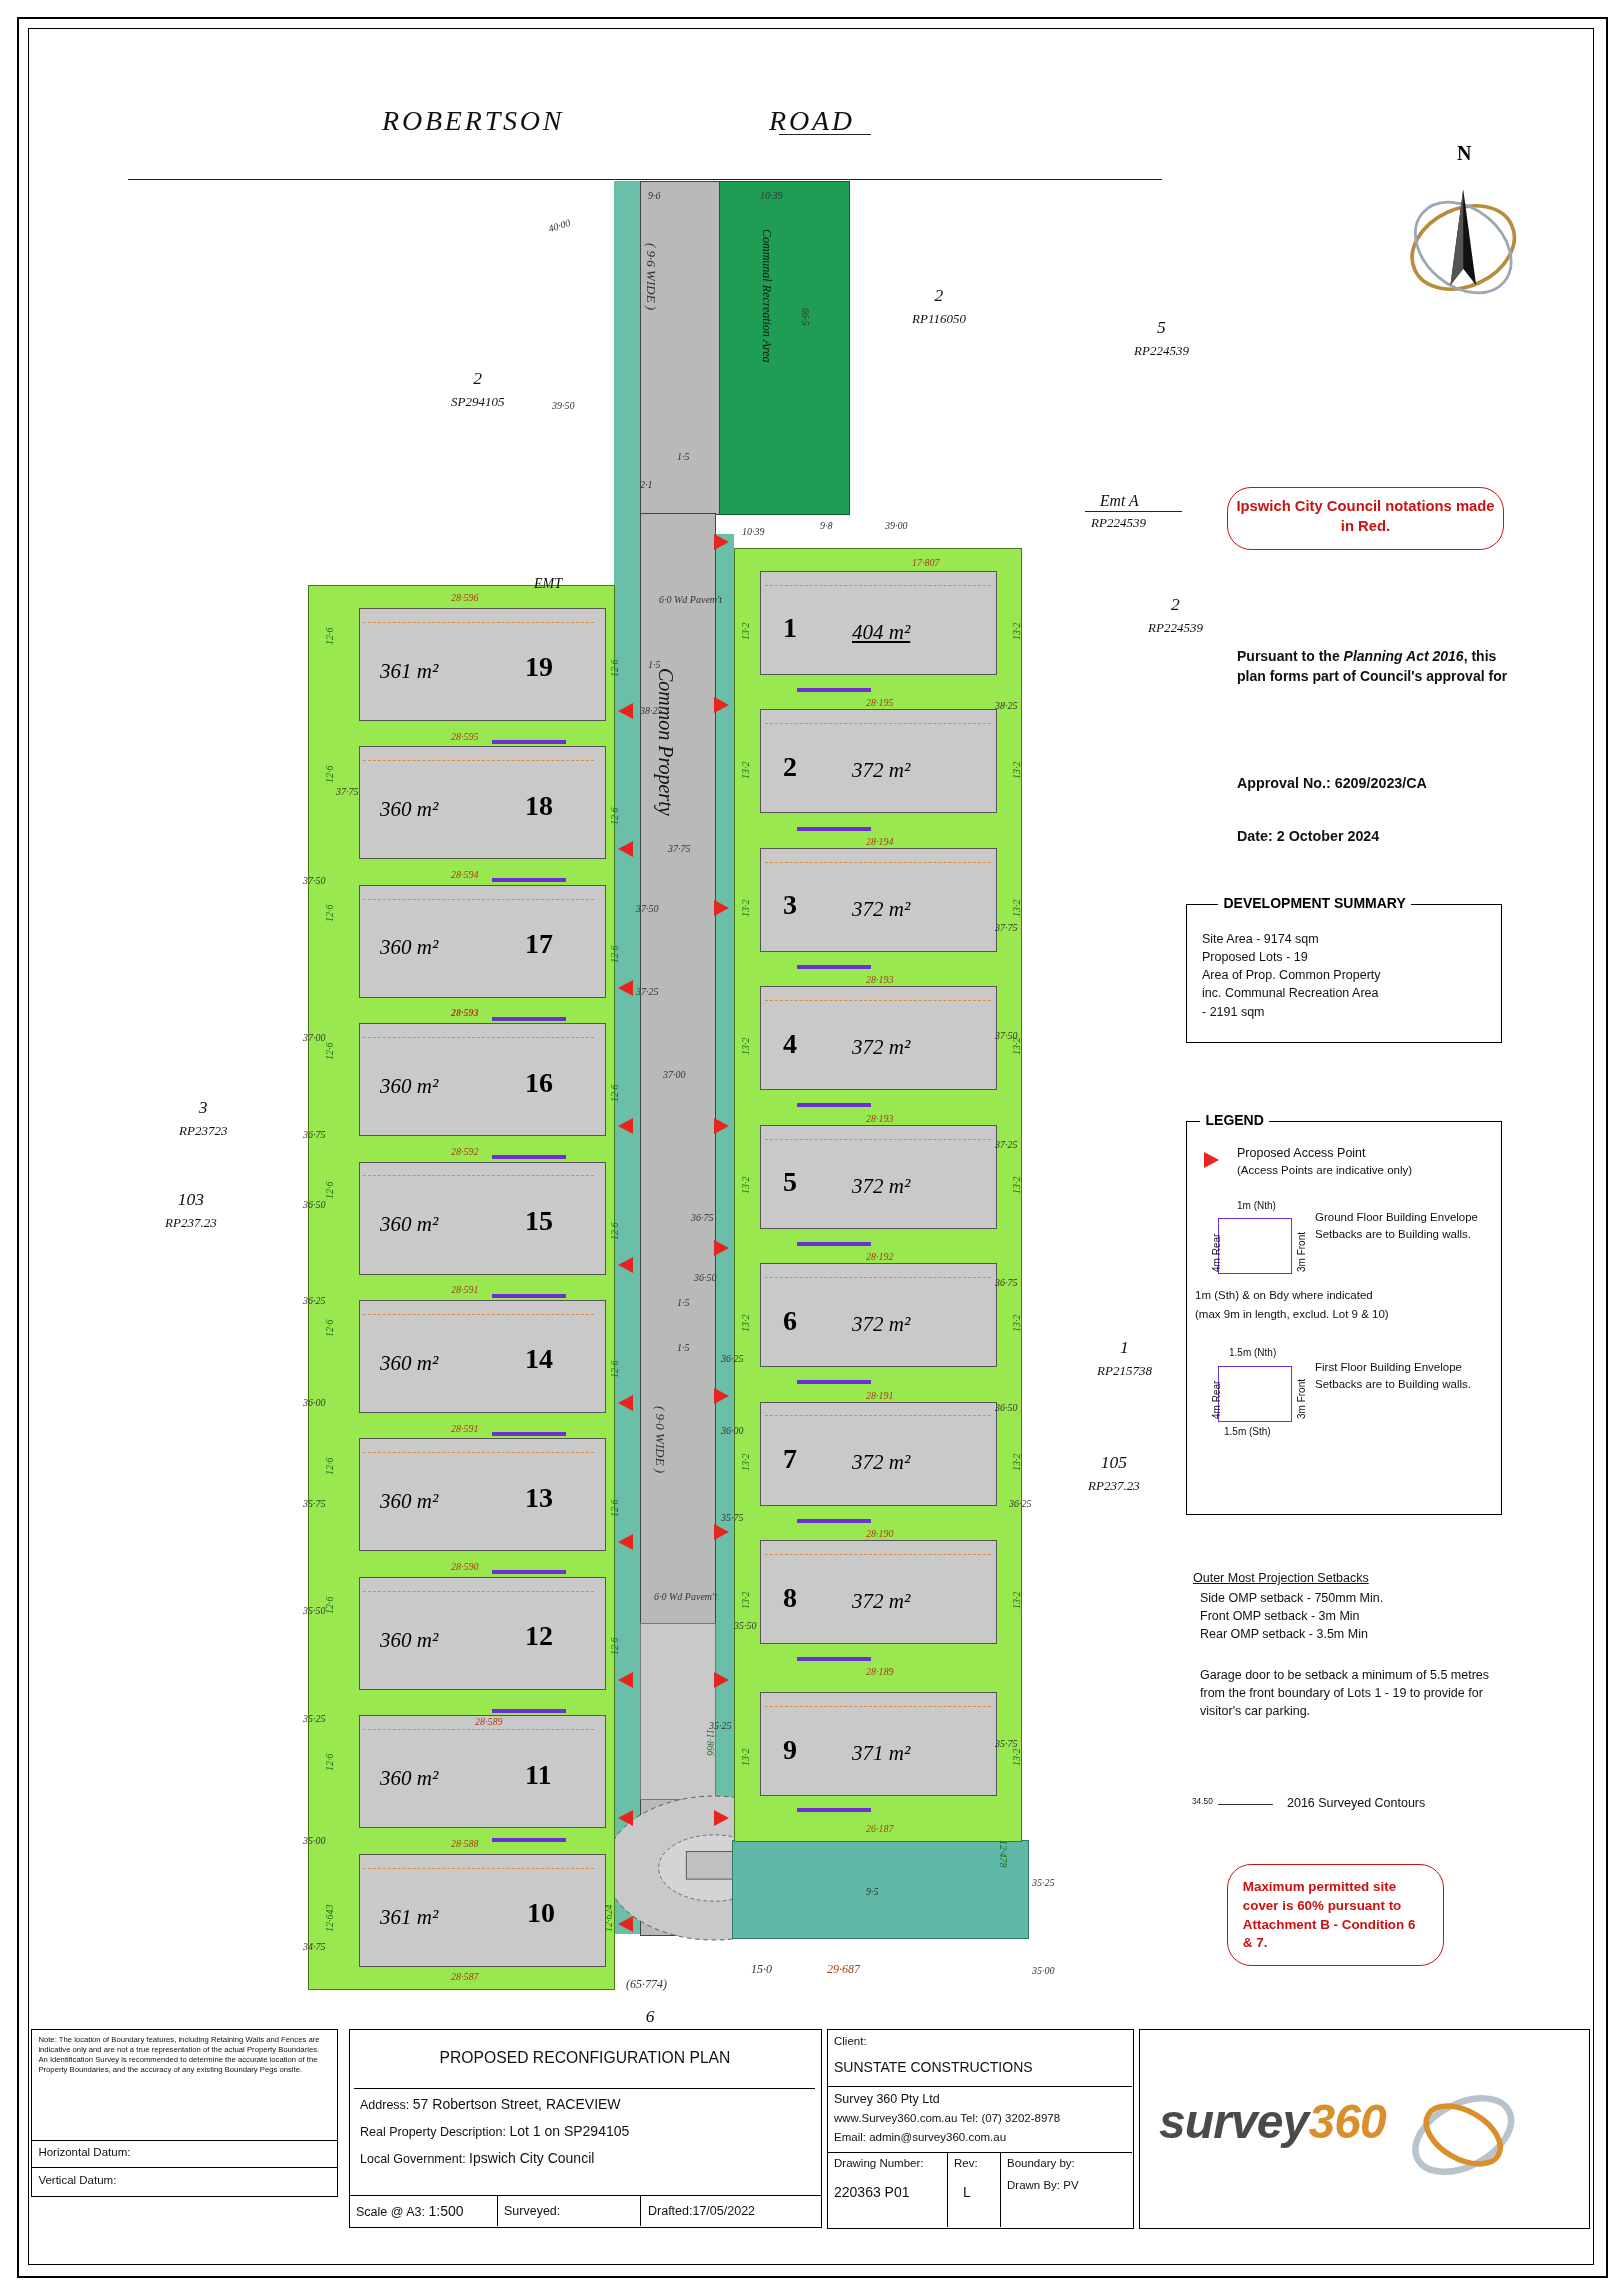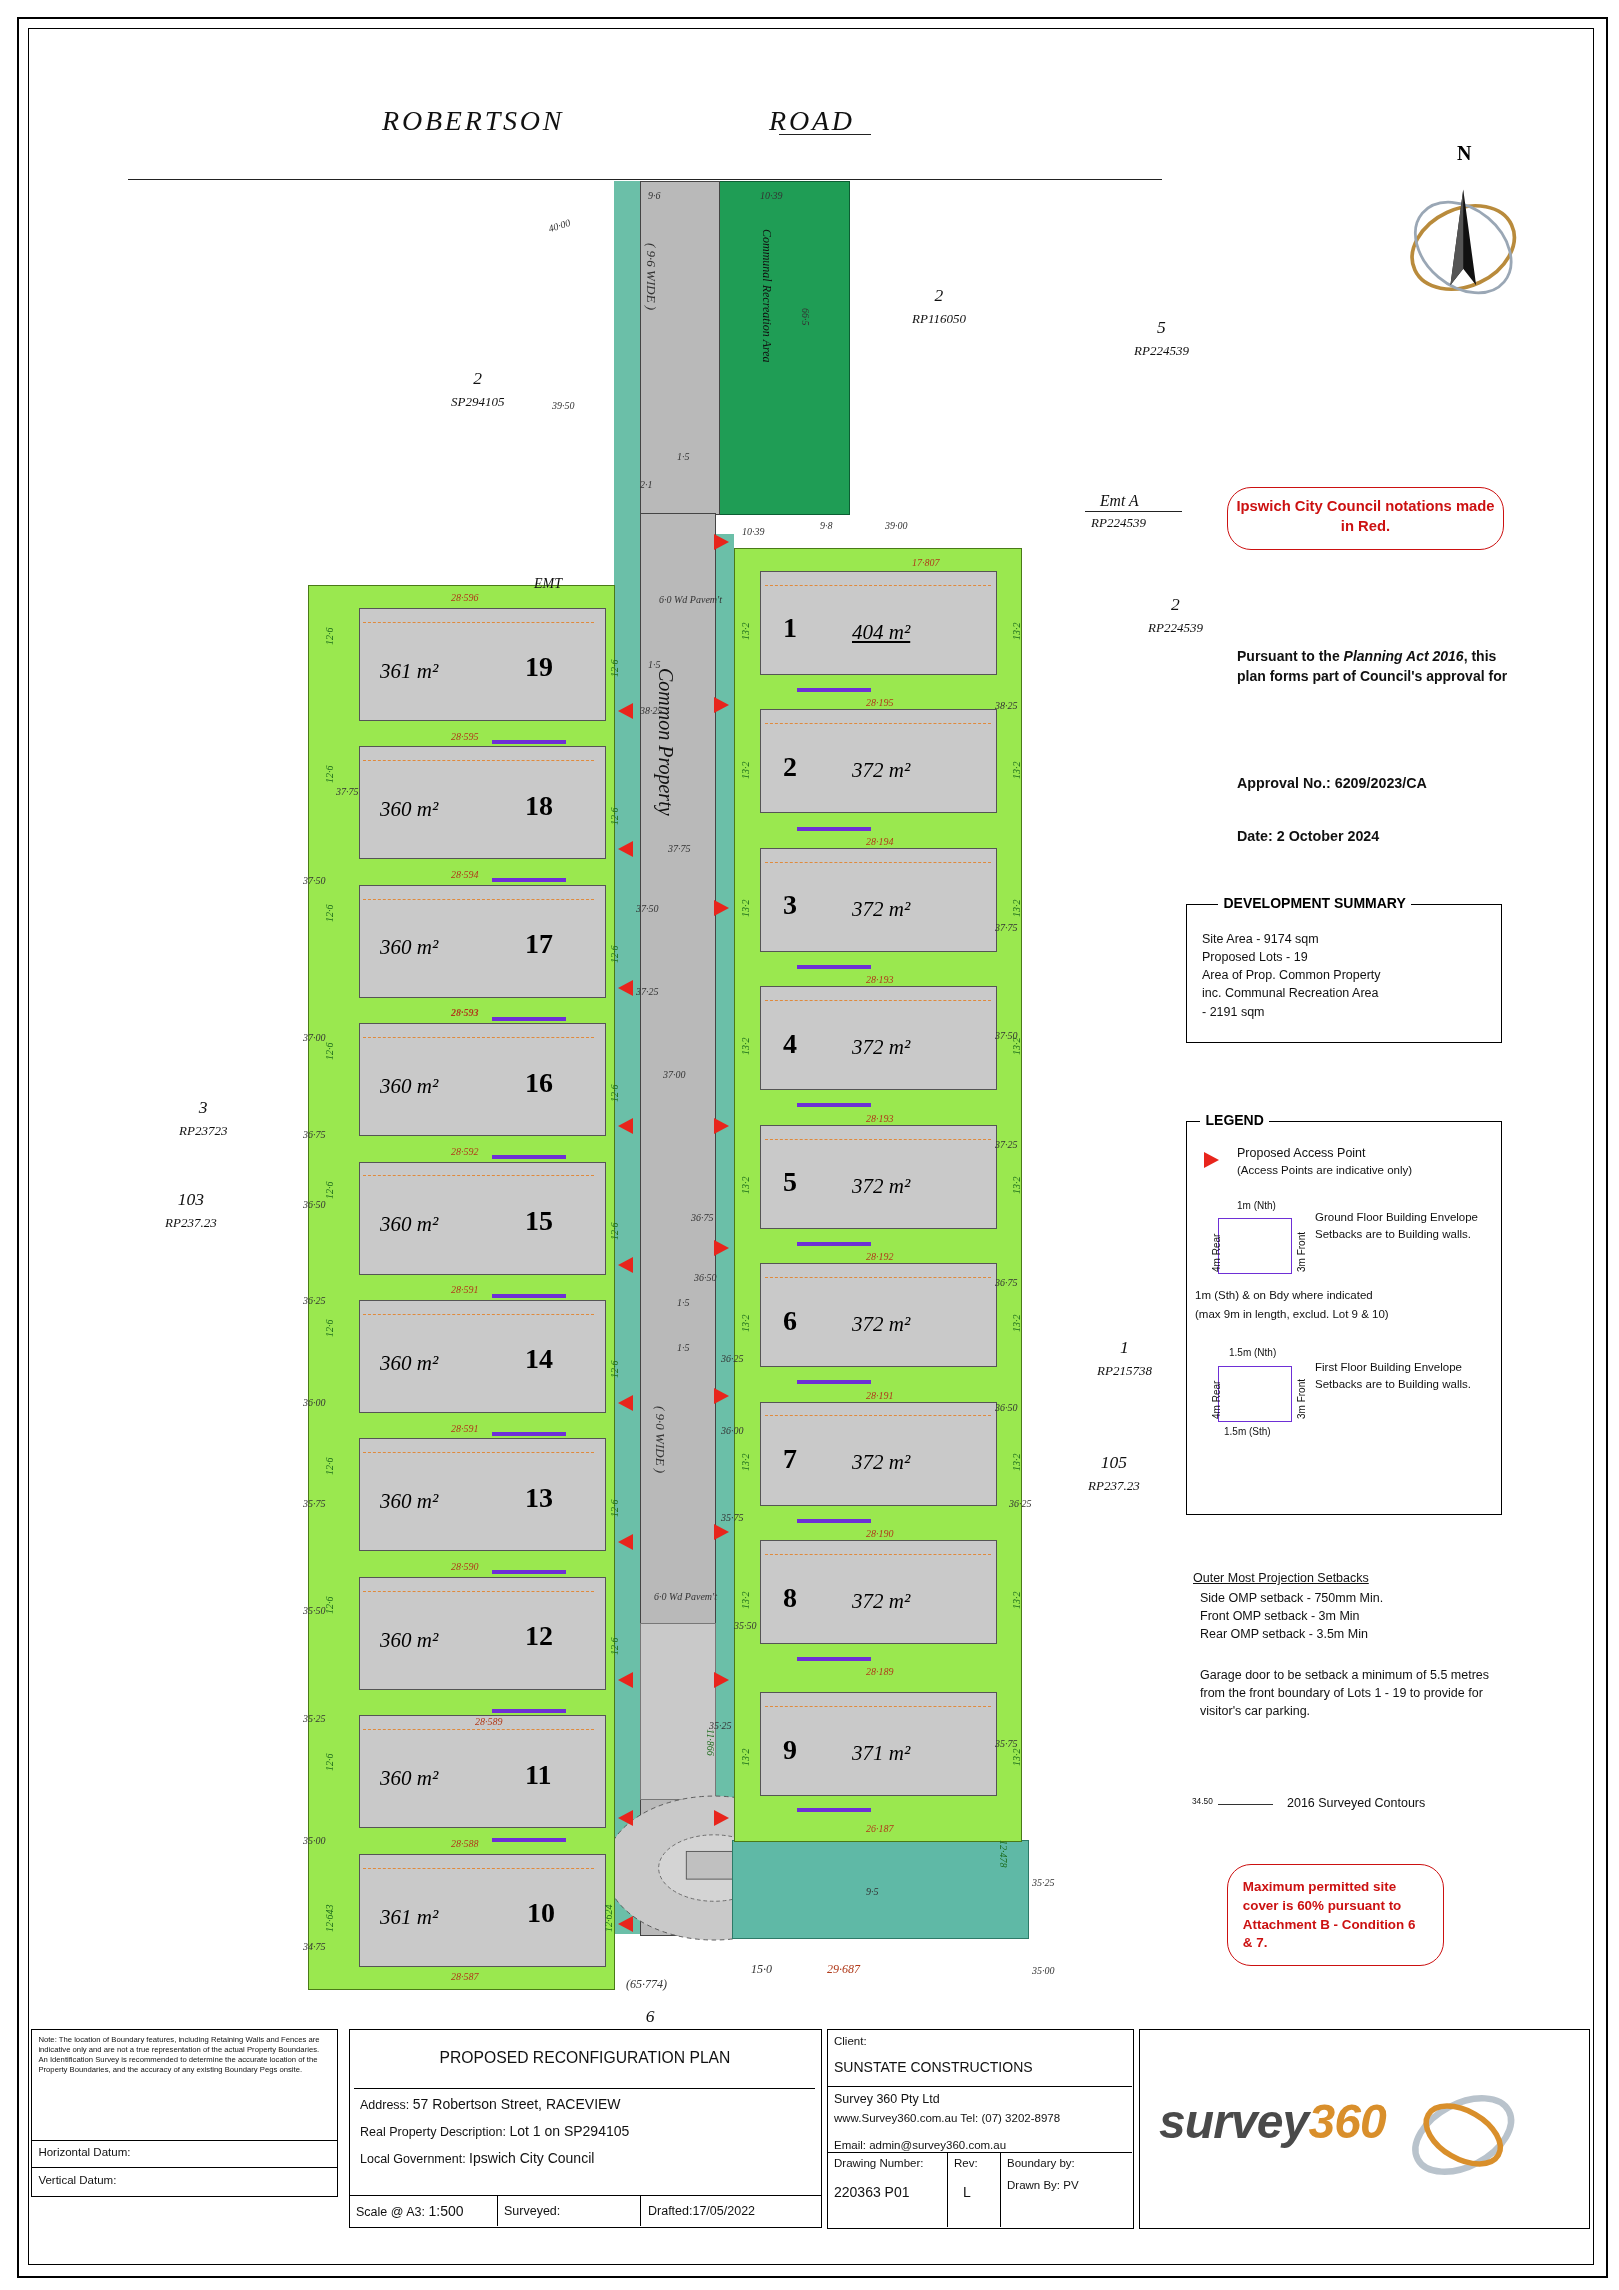--- a/index.html
+++ b/index.html
@@ -502,21 +502,21 @@
     <div class="t13" style="position:absolute;left:617px;top:175px;">
       <span>Drafted:</span><span>17/05/2022</span>
     </div>
 
     <div class="cell" style="left:796px;top:0;width:305px;height:198px;"></div>
     <div class="t12" style="position:absolute;left:803px;top:5.5px;">Client:</div>
     <div class="t15" style="position:absolute;left:803px;top:29.5px;">SUNSTATE CONSTRUCTIONS</div>
     <div style="position:absolute;left:796px;top:57px;width:305px;border-top:0.9px solid #000;"></div>
     <div class="t13" style="position:absolute;left:803px;top:63px;">Survey 360 Pty Ltd</div>
     <div class="t12" style="position:absolute;left:803px;top:83px;">www.Survey360.com.au   Tel: (07) 3202-8978</div>
-    <div class="t12" style="position:absolute;left:803px;top:102px;margin-top:8px;">Email: admin@survey360.com.au</div>
+    <div class="t12" style="position:absolute;left:803px;top:102px;">Email: admin@survey360.com.au</div>
     <div style="position:absolute;left:796px;top:123px;width:305px;border-top:0.9px solid #000;"></div>
     <div class="t12" style="position:absolute;left:803px;top:128px;">Drawing Number:</div>
     <div class="t15" style="position:absolute;left:803px;top:155px;">220363 P01</div>
     <div style="position:absolute;left:916px;top:123px;height:75px;border-left:0.9px solid #000;"></div>
     <div class="t12" style="position:absolute;left:923px;top:128px;">Rev:</div>
     <div class="t15" style="position:absolute;left:932px;top:155px;">L</div>
     <div style="position:absolute;left:969px;top:123px;height:75px;border-left:0.9px solid #000;"></div>
     <div class="t12" style="position:absolute;left:976px;top:128px;">Boundary by:</div>
     <div class="t12" style="position:absolute;left:976px;top:150px;">Drawn By: PV</div>
 

